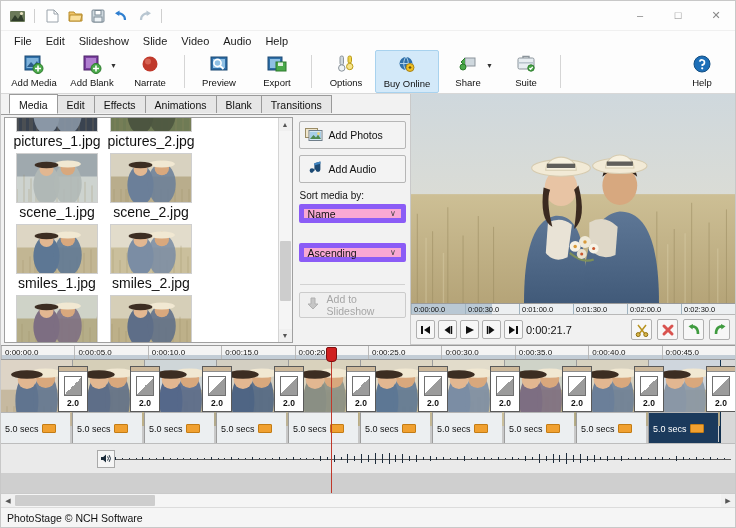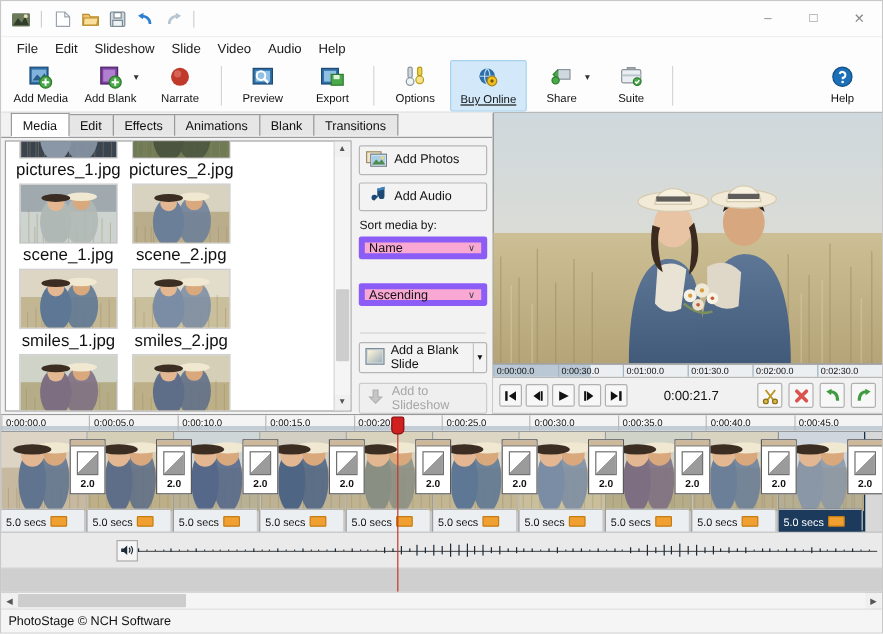--- a/index.html
+++ b/index.html
@@ -51,21 +51,21 @@
   .toolbar {
     height:44px; background:#fdfdfd; display:flex; align-items:stretch;
     border-bottom:1px solid #d8d8d8; padding:0 4px;
     flex:0 0 44px;
   }
   .tb-item {
     width:58px; display:flex; flex-direction:column; align-items:center;
     justify-content:flex-start; padding-top:2px; position:relative;
   }
   .tb-item.wide { width:64px; }
-  .tb-item.active { background:#d3e9f9; border:1px solid #a8d2ee; border-radius:2px;text-decoration:underline; }
+  .tb-item.active { background:#d3e9f9; border:1px solid #a8d2ee; border-radius:2px; }
   .tb-ico { height:24px; display:flex; align-items:center; justify-content:center; }
   .tb-lab { font-size:9.5px; color:#111; margin-top:1px; white-space:nowrap; }
   .tb-sep { width:1px; background:#d5d5d5; margin:5px 5px; }
   .tb-caret { position:absolute; right:4px; top:12px; font-size:7px; color:#333; }
   .tb-spacer { flex:1; }
 
   
   .body {
     flex:1 1 auto; display:flex; min-height:0;
     background:#f2f2f2;
@@ -159,21 +159,21 @@
   .ptick { position:absolute; top:0; height:12px; font-size:7.5px; color:#111; padding-left:2px; line-height:12px; border-left:1px solid #9fb3c0; }
   .prevbar-sel { position:absolute; left:0; top:0; height:12px; background:#b9c8d4; }
   .prevcontrols {
     height:30px; background:#f1f1f1; display:flex; align-items:center;
     padding:0 5px; gap:3px; flex:0 0 30px; border-bottom:1px solid #c9c9c9;
   }
   .pbtn {
     width:19px; height:19px; background:#f7f7f7; border:1px solid #b0b0b0; border-radius:2px;
     display:flex; align-items:center; justify-content:center;
   }
-  .timecode { flex:1; text-align:center; font-size:11px; color:#111; }
+  .timecode { flex:1; font-size:11px; color:#111; }
   .pbtn2 {
     width:21px; height:21px; background:#f7f7f7; border:1px solid #b0b0b0; border-radius:2px;
     display:flex; align-items:center; justify-content:center; margin-left:2px;
   }
 
   
   .timeline {
     height:148px; flex:0 0 148px; background:#dcdcdc; display:flex; flex-direction:column;
     border-top:1px solid #9a9a9a; position:relative;
   }
@@ -186,21 +186,21 @@
   .track {
     height:84px; background:#d8d8d8; display:flex; position:relative; flex:0 0 84px;
     overflow:hidden; border-bottom:1px solid #bdbdbd;
   }
   .clip {
     width:72px; height:84px; position:relative; border-right:1px solid #9c9c9c;
     background:#c8c8c8; overflow:hidden; flex:0 0 72px;
   }
   .clip-img { position:absolute; inset:0 0 18px 0; overflow:hidden; }
   .clip-foot {
-    position:absolute; left:0; right:2px; bottom:0; height:20px; background:#eceff1;
+    position:absolute; left:0; right:2px; bottom:0; height:32px; background:#eceff1;
     display:flex; align-items:center; padding-left:4px; gap:3px; font-size:9px; color:#111;
     border-top:1px solid #b4b4b4;
     text-align:right;
   }
   .clip.sel .clip-foot { background:#1b3a5c; color:#fff; }
   .clip.sel { outline:2px solid #12314f; outline-offset:-2px; }
   .clip-badge { width:14px; height:9px; background:#f0a030; border:1px solid #c47c14; border-radius:1px; }
   .trans {
     position:absolute; top:6px; width:30px; height:46px; background:#fff;
     border:1px solid #5a5a5a; z-index:4; display:flex; flex-direction:column;
@@ -719,36 +719,20 @@
             <span class="carr">∨</span>
           </div>
 
           <div class="combo">
             <span class="cv">Ascending</span>
             <span class="carr">∨</span>
           </div>
 
           <div class="hrule"></div>
 
-          <div class="splitbtn">
-            <span>
-              <svg width="17" height="16" viewBox="0 0 17 16">
-                  <rect x="1" y="1.5" width="15" height="13" fill="#cfd8de" stroke="#7d8b96"></rect>
-                  <rect x="2.5" y="3" width="12" height="10" fill="url(#g1)"></rect>
-                  <defs>
-                    <linearGradient id="g1" x1="0" y1="0" x2="1" y2="1">
-                      <stop offset="0" stop-color="#fff7d8"></stop>
-                      <stop offset="1" stop-color="#9fb0bc"></stop>
-                    </linearGradient>
-                  </defs>
-                </svg>
-            </span>
-            <span>Add a Blank Slide</span>
-            <span class="sarr">▼</span>
-          </div>
 
           <div class="discbtn">
             <span>
               <svg width="16" height="16" viewBox="0 0 16 16">
                   <path d="M6 2 h4 v6 h3 l-5 5 -5-5 h3z" fill="#c6c6c6" stroke="#b0b0b0"></path>
                 </svg>
             </span>
             <span>Add to Slideshow</span>
           </div>
         </div>

